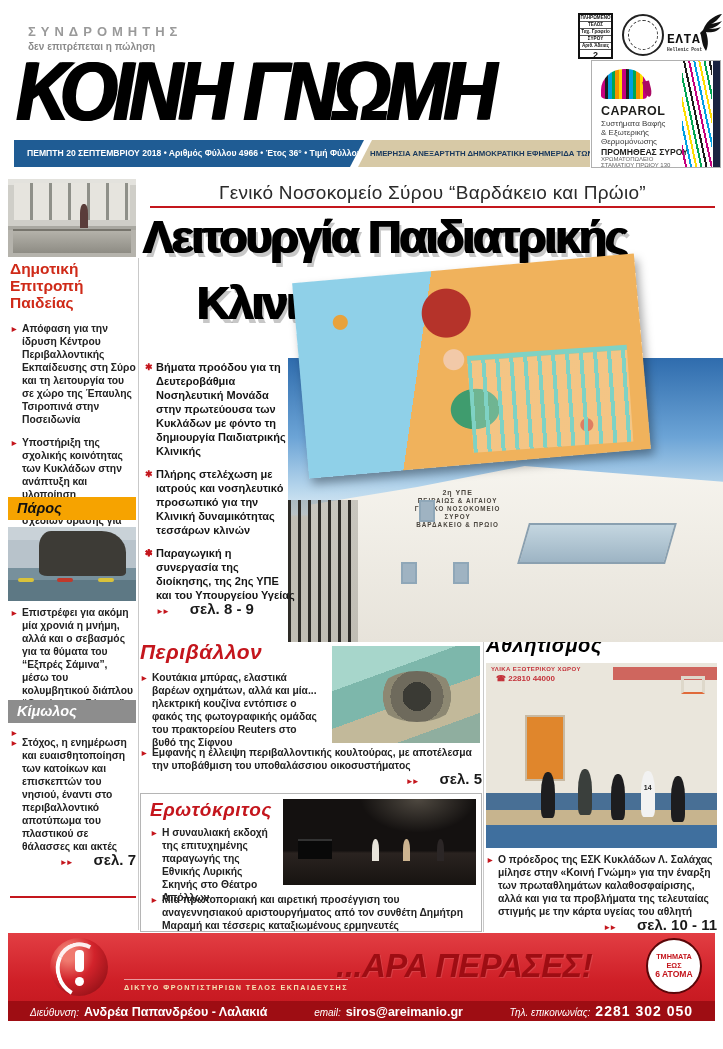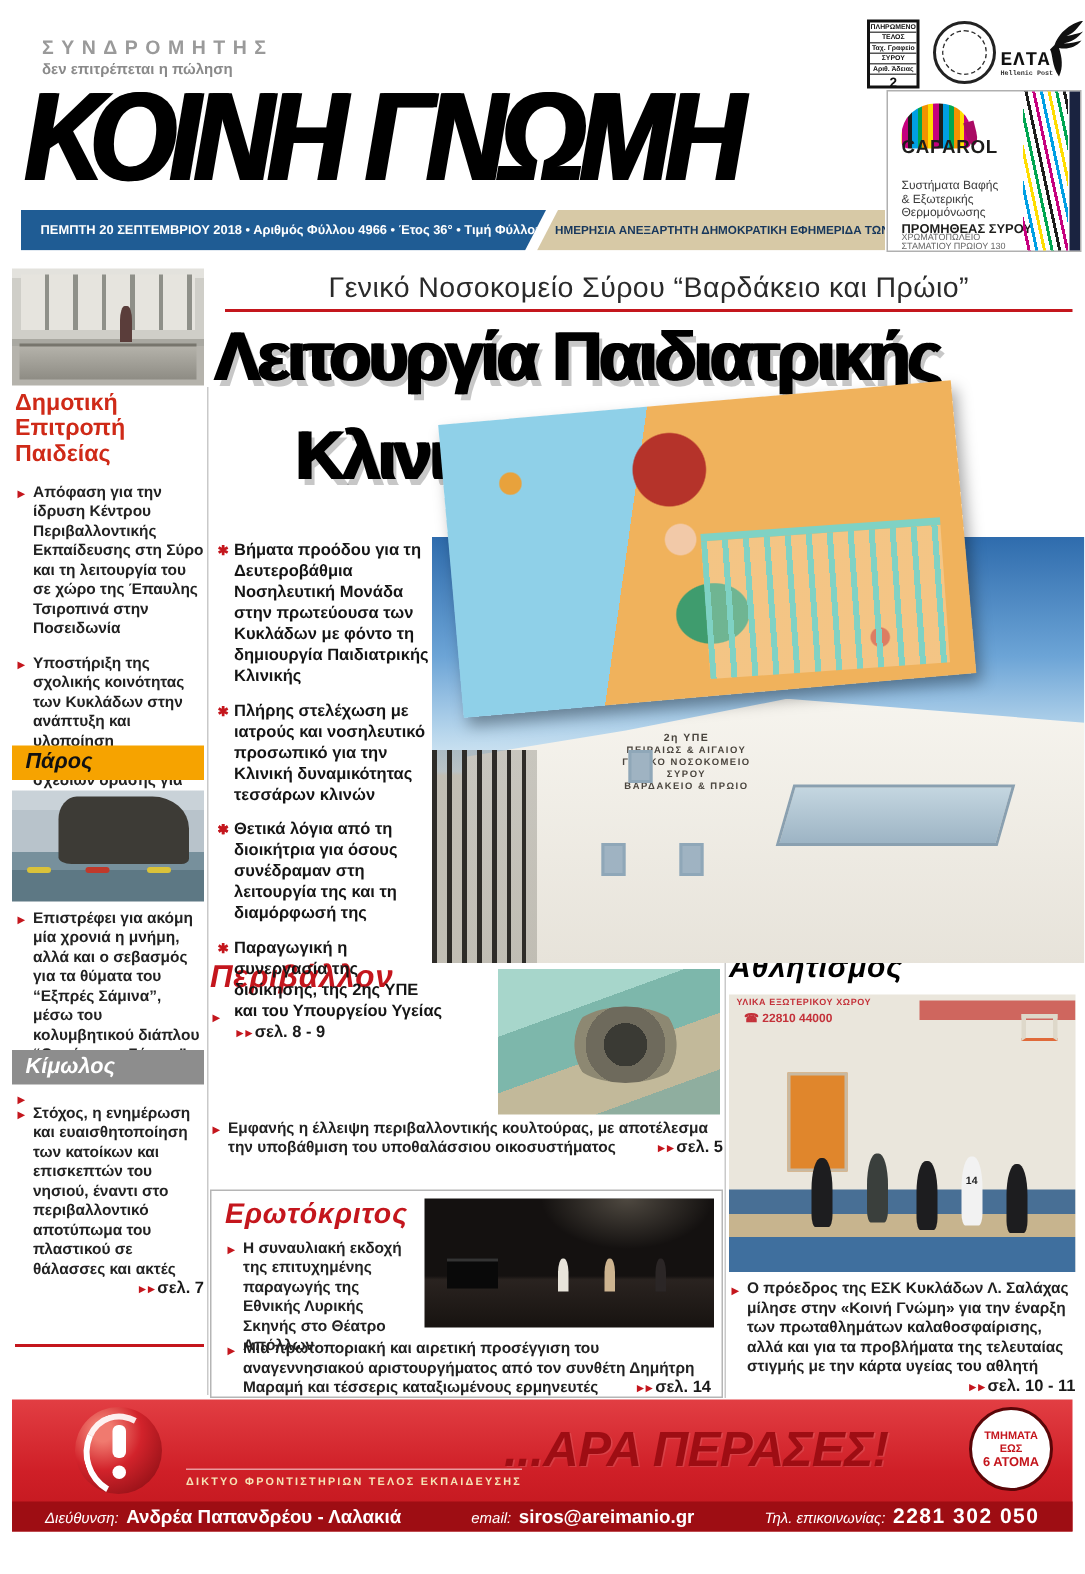--- a/index.html
+++ b/index.html
@@ -29,21 +29,21 @@
   #elta-name{position:absolute;left:0;top:16px;font-size:13px;font-weight:bold;color:#111;letter-spacing:.5px;}
   #elta-sub{position:absolute;left:0;top:31px;font-size:4.5px;font-weight:bold;color:#333;}
   #elta-wing{position:absolute;right:-2px;top:-4px;}
   
   #caparol{left:591px;top:60px;width:130px;height:108px;border:1px solid #b0b0b0;background:#fff;box-sizing:border-box;}
   #cap-eleph{position:absolute;left:9px;top:8px;width:46px;height:30px;
      background:repeating-linear-gradient(90deg,#c6007e 0 4px,#1d1d1b 4px 7px,#009fe3 7px 11px,#00a651 11px 14px,#f39200 14px 18px,#ffdd00 18px 21px);
      border-radius:50% 45% 10% 12% / 70% 60% 10% 12%;}
   #cap-trunk{position:absolute;left:52px;top:20px;width:7px;height:16px;background:#aa0a64;
      border-radius:0 0 60% 60%;transform:rotate(-14deg);}
-  #cap-brand{position:absolute;left:9px;top:30px;font-size:12.5px;font-weight:bold;color:#1d1d1b;letter-spacing:.5px;}
+  #cap-brand{position:absolute;left:9px;top:43px;font-size:12.5px;font-weight:bold;color:#1d1d1b;letter-spacing:.5px;}
   .cap-desc{position:absolute;left:9px;font-size:8px;line-height:9.5px;color:#3a3a3a;}
   #cap-store{position:absolute;left:9px;top:86px;font-size:8.6px;font-weight:bold;color:#1d1d1b;}
   .cap-sdesc{position:absolute;left:9px;font-size:6px;color:#666;}
   #cap-stripes{position:absolute;right:8px;top:0;width:30px;height:100%;
      background:repeating-linear-gradient(78deg,transparent 0 3px,#c6007e 3px 5px,transparent 5px 8px,#009fe3 8px 10px,transparent 10px 13px,#ffdd00 13px 15px,transparent 15px 18px,#00a651 18px 20px,transparent 20px 23px,#1d1d1b 23px 25px);}
   #cap-bar{position:absolute;right:0;top:0;width:7px;height:100%;background:#1a2340;}
   
   #kicker{left:150px;top:182px;width:565px;text-align:center;font-size:19px;color:#2a2a2a;letter-spacing:.3px;}
   #kickline{left:150px;top:206px;width:565px;height:2px;background:#c4161d;}
   .headline{font-size:46px;font-weight:bold;letter-spacing:-2px;color:#000;line-height:58px;white-space:nowrap;
@@ -107,21 +107,21 @@
   #bb-hoop{position:absolute;right:5%;top:7%;width:24px;height:18px;border:3px solid #ded8ca;border-bottom:2px solid #e06a3a;box-sizing:border-box;}
   .pl{position:absolute;width:14px;height:46px;border-radius:45% 45% 18% 18%;background:#1d1d1f;}
   #pl-w{background:#f2f2f2;color:#222;font-size:7px;font-weight:bold;text-align:center;line-height:34px;}
   
   #leadbullets{left:145px;top:360px;width:150px;z-index:2;}
   .lb{margin:0 0 9px;font-size:11px;line-height:14px;font-weight:bold;color:#151515;position:relative;padding-left:11px;}
   .star{position:absolute;left:0;top:0;color:#c4161d;font-size:9px;}
   .sb{margin:0 0 10px;font-size:10.3px;line-height:13px;font-weight:bold;color:#222;position:relative;padding-left:12px;}
   .tri{position:absolute;left:0;top:1px;color:#c4161d;font-size:8.5px;}
   .pr-ar{color:#c4161d;font-size:8px;letter-spacing:-2px;margin-right:2px;}
-  .pr{font-weight:bold;font-size:11px;color:#1a1a1a;}
+  .pr{font-weight:bold;font-size:15px;color:#1a1a1a;margin-left:20px;}
   .prline{float:right;}
   
   #edu-title{left:10px;top:260px;width:120px;font-size:15.5px;line-height:17px;font-weight:bold;color:#cf2a18;}
   #edu-b{left:10px;top:322px;width:126px;}
   .secbar{left:8px;width:128px;height:23px;line-height:23px;font-weight:bold;font-style:italic;
           padding-left:9px;box-sizing:border-box;font-size:14.5px;}
   #paros-bar{top:497px;background:#f6a300;color:#111;}
   #kim-bar{top:700px;background:#8d8d8d;color:#fff;}
   #paros-b{left:10px;top:606px;width:126px;}
   #kim-b{left:10px;top:726px;width:126px;}
@@ -232,21 +232,21 @@
     <div id="hos-gate"></div>
     <div class="hos-win" style="left:26%;top:72%"></div>
     <div class="hos-win" style="left:38%;top:72%"></div>
     <div class="hos-win" style="left:30%;top:50%"></div>
   </div>
 
   <div class="abs" id="leadbullets">
     <p class="lb"><span class="star">✱</span><span>Βήματα προόδου για τη Δευτεροβάθμια Νοσηλευτική Μονάδα στην πρωτεύουσα των Κυκλάδων με φόντο τη δημιουργία Παιδιατρικής Κλινικής</span></p>
     <p class="lb"><span class="star">✱</span><span>Πλήρης στελέχωση με ιατρούς και νοσηλευτικό προσωπικό για την Κλινική δυναμικότητας τεσσάρων κλινών</span></p>
     <p class="lb"><span class="star">✱</span></p>
-    <p class="lb"><span class="star">✱</span><span>Θετικά λόγια από τη διοικήτρια για όσους συνέδραμαν στη λειτουργία της και τη διαμόρφωσή της</span></p>
+    <p class="lb"><span class="star">✱</span></p>
     <p class="lb"><span class="star">✱</span><span>Παραγωγική η συνεργασία της διοίκησης, της 2ης ΥΠΕ και του Υπουργείου Υγείας</span> <span class="pr-ar">►►</span><span class="pr">σελ. 8 - 9</span></p>
   </div>
 
   <div class="photo" id="ph-office">
     <div id="off-win"></div>
     <div id="off-desk"></div>
     <div id="off-fig"></div>
   </div>
 
   <div class="abs" id="edu-title">Δημοτική Επιτροπή Παιδείας</div>
@@ -272,21 +272,21 @@
     <p class="sb"><span class="tri">►</span><span>Στόχος, η ενημέρωση και ευαισθητοποίηση των κατοίκων και επισκεπτών του νησιού, έναντι στο περιβαλλοντικό αποτύπωμα του πλαστικού σε θάλασσες και ακτές</span> <span class="prline"><span class="pr-ar">►►</span><span class="pr">σελ. 7</span></span></p>
   </div>
   <div class="abs" id="leftrule"></div>
 
   <div class="vline" id="v1"></div>
   <div class="vline" id="v2"></div>
 
   <div class="abs" id="env">
     <div class="sectitle" id="env-title">Περιβάλλον</div>
     <div id="env-b1">
-      <p class="sb"><span class="tri">►</span></p>
+      <p class="sb"><span class="tri">►</span><span>Κουτάκια μπύρας, ελαστικά βαρέων οχημάτων, αλλά και μία... ηλεκτρική κουζίνα εντόπισε ο φακός της φωτογραφικής ομάδας του πρακτορείου Reuters στο βυθό της Σίφνου</span></p>
     </div>
     <div id="env-b2">
       <p class="sb"><span class="tri">►</span><span>Εμφανής η έλλειψη περιβαλλοντικής κουλτούρας, με αποτέλεσμα την υποβάθμιση του υποθαλάσσιου οικοσυστήματος</span> <span class="prline"><span class="pr-ar">►►</span><span class="pr">σελ. 5</span></span></p>
     </div>
   </div>
   <div class="photo" id="ph-env">
     <div id="env-wreck"></div>
   </div>
 
   <div class="abs" id="erot">

